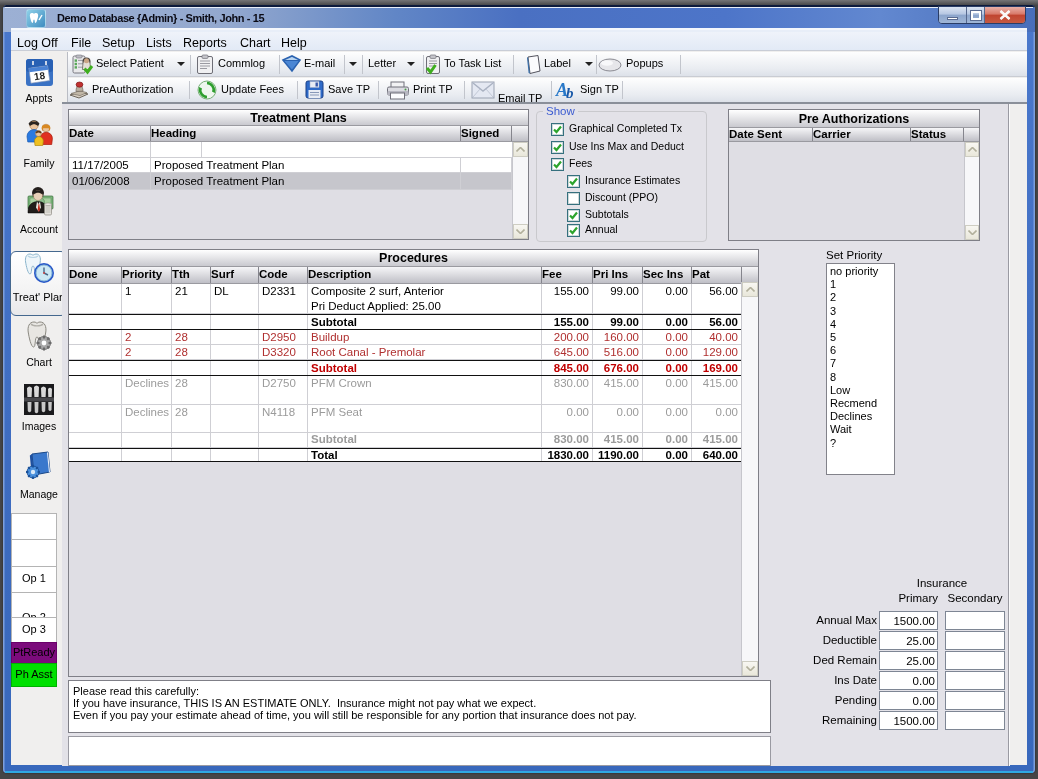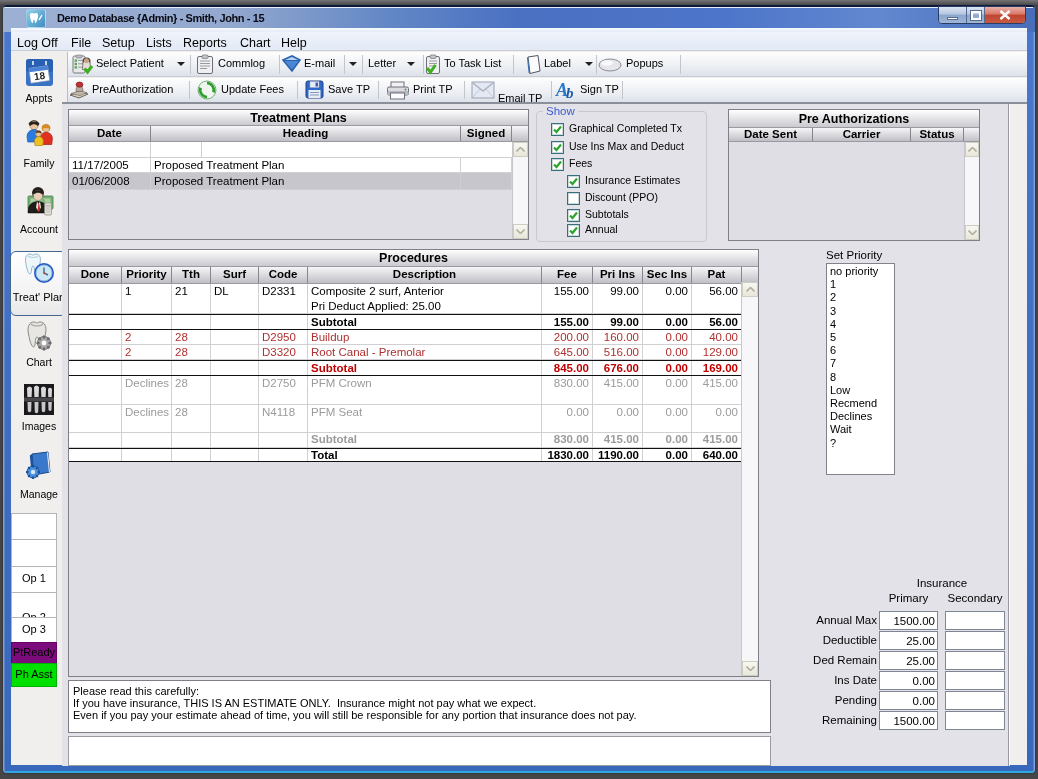--- a/index.html
+++ b/index.html
@@ -39,21 +39,21 @@
 #tpbtn{left:10px;top:251px;width:57px;height:65px;background:linear-gradient(#ffffff,#f4f4f4 60%,#e8e8ea);border:1px solid #45688e;border-radius:6px}
 .cell{position:absolute;left:11px;width:46px;background:#fff;border:1px solid #b4b4b4;font-size:11px;text-align:center}
 
 #main{left:62px;top:104px;width:946px;height:662px;background:#e3e2e8}
 #mainrb1{left:1008px;top:104px;width:1px;height:662px;background:#9a9aa2}
 #mainrb2{left:1009px;top:104px;width:1px;height:662px;background:#fbfbfc}
 
 .gridbox{position:absolute;border:1px solid #7f7f87;background:#dfdee4;font-size:11.5px}
 .gtitle{height:16px;background:linear-gradient(#ffffff,#c9c9cf);text-align:center;font-weight:bold;font-size:12.5px;border-bottom:1px solid #9a9aa0;line-height:16px}
 .ghead{display:flex;background:linear-gradient(#f6f6f8,#bfbfc6);border-bottom:1px solid #9a9aa0;font-weight:bold;font-size:11.5px}
-.gh{height:100%;text-align:center;border-right:1px solid #85858d;overflow:hidden}
+.gh{height:100%;text-align:left;border-right:1px solid #85858d;overflow:hidden}
 .gh:last-child{border-right:none}
 .grow{display:flex;background:#fff;border-bottom:1px solid #cfcfd4}
 .gc{border-right:1px solid #cfcfd4;padding:0 3px;white-space:nowrap;overflow:hidden}
 .num{text-align:right}
 
 .sbar{position:absolute;background:#f7f7f9;border-left:1px solid #c6c6cc}
 .sbtn{position:absolute;left:0;width:100%;height:15px;background:linear-gradient(#f8f7f2,#e9e7da);border:1px solid #cecdc2;display:flex;align-items:center;justify-content:center}
 
 .cb{position:absolute;width:13px;height:13px;background:#fff;border:1px solid #35707e;box-shadow:inset 0 0 0 1px #cdd8da}
 .cbl{position:absolute;font-size:10.5px;color:#000;white-space:nowrap}
@@ -602,21 +602,21 @@
         <svg width="9" height="5" viewBox="0 0 9 5">
           <path d="M0.5 0.5 L4.5 4.5 L8.5 0.5" fill="none" stroke="#b2b09c" stroke-width="1.6"></path>
         </svg>
       </div>
 </div>
 
 <div class="abs" style="left:826px;top:249px;font-size:11.5px">Set Priority</div>
 <div class="abs" style="left:826px;top:263px;width:69px;height:212px;background:#fff;border:1px solid #82828a;font-size:11px;line-height:13.2px;padding:1px 0 0 3px">no priority<br>1<br>2<br>3<br>4<br>5<br>6<br>7<br>8<br>Low<br>Recmend<br>Declines<br>Wait<br>?</div>
 
 <div class="abs" style="left:879px;top:577px;width:126px;text-align:center;font-size:11.5px">Insurance</div>
-<div class="abs" style="left:879px;top:592px;width:59px;text-align:center;font-size:11.5px">Primary</div>
+<div class="abs" style="left:879px;top:592px;width:59px;text-align:right;font-size:11.5px">Primary</div>
 <div class="abs" style="left:945px;top:592px;width:60px;text-align:center;font-size:11.5px">Secondary</div>
 <div class="flbl" style="left:740px;top:614px">Annual Max</div>
 <div class="fld" style="left:879px;top:611px">1500.00</div>
 <div class="fld" style="left:945px;top:611px;width:60px"></div>
 <div class="flbl" style="left:740px;top:634px">Deductible</div>
 <div class="fld" style="left:879px;top:631px">25.00</div>
 <div class="fld" style="left:945px;top:631px;width:60px"></div>
 <div class="flbl" style="left:740px;top:654px">Ded Remain</div>
 <div class="fld" style="left:879px;top:651px">25.00</div>
 <div class="fld" style="left:945px;top:651px;width:60px"></div>

